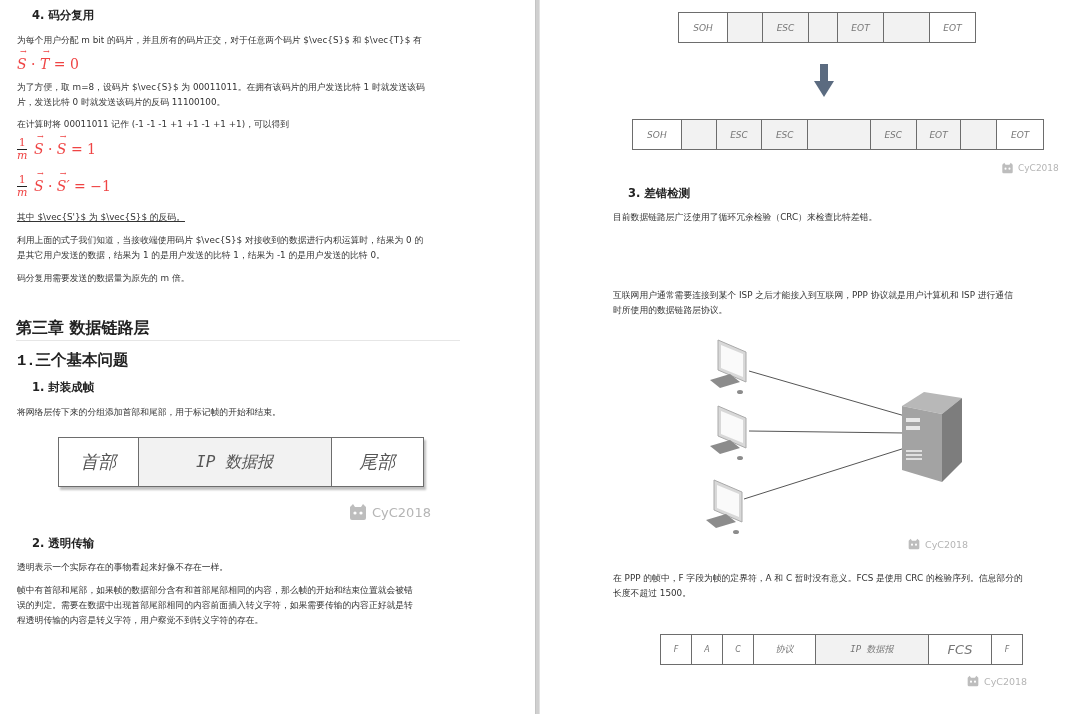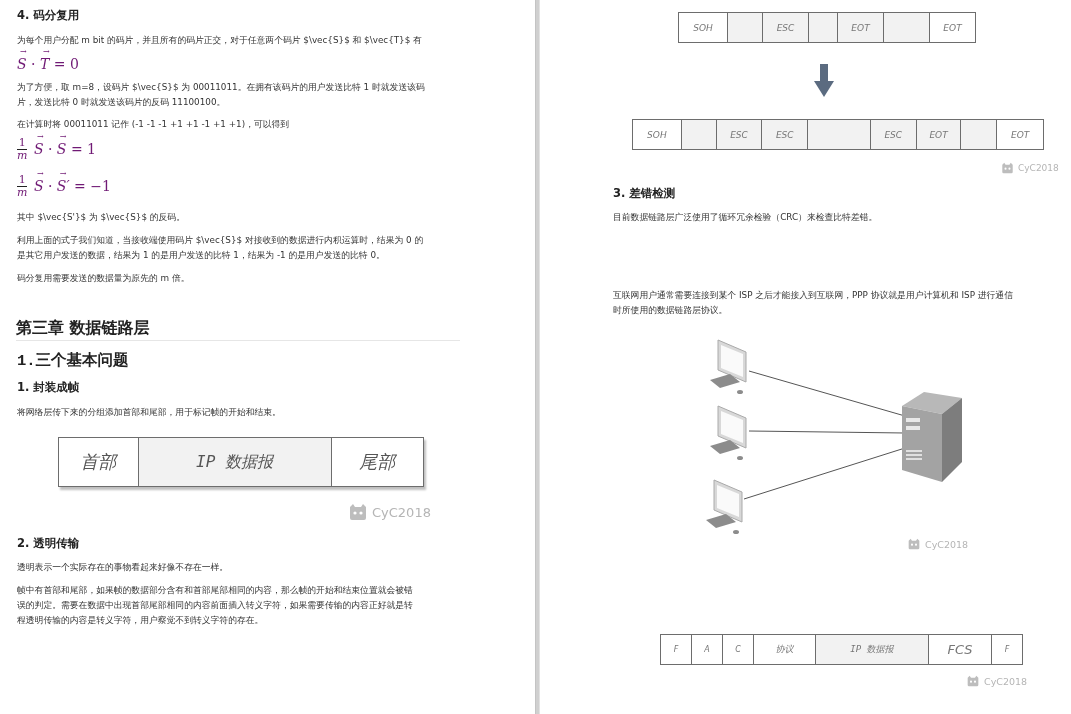--- a/index.html
+++ b/index.html
@@ -4,25 +4,25 @@
 <style>
   * { box-sizing: border-box; margin: 0; padding: 0; }
   html, body { width: 1071px; height: 714px; overflow: hidden; background: #ffffff; }
   body { position: relative; font-family: "DejaVu Sans", "Liberation Sans", sans-serif; color: #333; }
   .page { position: absolute; top: 0; height: 714px; background: #fff; overflow: hidden; }
   #page-left { left: 0; width: 535px; }
   #page-right { left: 540px; width: 531px; }
   .gutter { position: absolute; left: 535px; top: 0; width: 5px; height: 714px; background: #d0d0d0; border-left: 1px solid #c4c4c4; border-right: 1px solid #e2e2e2; }
 
   .abs { position: absolute; }
-  .h4 { font-size: 11.5px; font-weight: bold; color: #222; }
+  .h4 { font-size: 11.5px; font-weight: bold; color: #222; margin-left: 15px; }
   .h2 { font-size: 15.5px; font-weight: bold; color: #222; }
   .h1 { font-size: 16px; font-weight: bold; color: #222; }
   .p { font-size: 8.8px; line-height: 15px; color: #333; }
-  .math { font-family: "DejaVu Serif", "Liberation Serif", serif; font-style: italic; color: #701a75; font-size: 14px; }
+  .math { font-family: "DejaVu Serif", "Liberation Serif", serif; font-style: italic; color: #ef4444; font-size: 14px; }
   .math .up { font-style: normal; }
   .frac { display: inline-block; vertical-align: middle; text-align: center; font-size: 11px; line-height: 12px; margin-right: 2px; }
   .frac .num { display: block; border-bottom: 1px solid #222; padding: 0 1px; font-style: normal; }
   .frac .den { display: block; }
   .vec { position: relative; display: inline-block; }
   .vec::before { content: "\2192"; position: absolute; top: -9px; left: 3px; font-size: 8px; font-style: normal; }
   .h1-rule { position: absolute; left: 16px; top: 340px; width: 444px; height: 1px; background: #e6e6e6; }
 
   
   .frame-row { position: absolute; display: flex; border: 1px solid #6d6d6d; font-style: italic; }
@@ -69,21 +69,21 @@
   </div>
 
   <div class="abs math" style="left:17px; top:174px;">
     <span class="frac"><span class="num">1</span><span class="den">m</span></span>
     <span class="vec">S</span>
     <span class="up">·</span>
     <span class="vec">S′</span>
     <span class="up">= −1</span>
   </div>
 
-  <div class="abs p" style="left:17px; top:210px;">其中 $\vec{S'}$ 为 $\vec{S}$ 的反码。</div>
+  <div class="abs p" style="left:17px; top:210px;text-decoration:underline;">其中 $\vec{S'}$ 为 $\vec{S}$ 的反码。</div>
 
   <div class="abs p" style="left:17px; top:233px;">
     <div>利用上面的式子我们知道，当接收端使用码片 $\vec{S}$ 对接收到的数据进行内积运算时，结果为 0 的</div>
     <div>是其它用户发送的数据，结果为 1 的是用户发送的比特 1，结果为 -1 的是用户发送的比特 0。</div>
   </div>
 
   <div class="abs p" style="left:17px; top:271px;">码分复用需要发送的数据量为原先的 m 倍。</div>
 
   <div class="abs h1" style="left:16px; top:318px;">第三章 数据链路层</div>
   <div class="h1-rule"></div>
@@ -205,20 +205,24 @@
 
   <div class="watermark" style="left:367px; top:538px; font-size:9.5px;">
     <svg width="14" height="12" viewBox="0 0 20 18">
       <path d="M2 4 L5 1 L7 4 H13 L15 1 L18 4 V15 Q18 17 16 17 H4 Q2 17 2 15 Z" fill="#bdbdbd"></path>
       <circle cx="7" cy="10" r="1.6" fill="#fff"></circle>
         <circle cx="13" cy="10" r="1.6" fill="#fff"></circle>
     </svg>
     <span>CyC2018</span>
   </div>
 
+  <div class="abs p" style="left:73px; top:571px;">
+    <div>在 PPP 的帧中，F 字段为帧的定界符，A 和 C 暂时没有意义。FCS 是使用 CRC 的检验序列。信息部分的</div>
+    <div>长度不超过 1500。</div>
+  </div>
 
   <div class="frame-row" style="left:120px; top:634px; width:363px; height:31px;">
     <div class="cell" style="width:31px; font-size:8px;">F</div>
     <div class="cell" style="width:31px; font-size:8px;">A</div>
     <div class="cell" style="width:31px; font-size:8px;">C</div>
     <div class="cell" style="width:62px;">协议</div>
     <div class="cell shade" style="width:113px; font-family:'DejaVu Sans Mono', monospace;">IP 数据报</div>
     <div class="cell" style="width:63px; font-size:13px;">FCS</div>
     <div class="cell" style="width:30px; font-size:8px;">F</div>
   </div>

